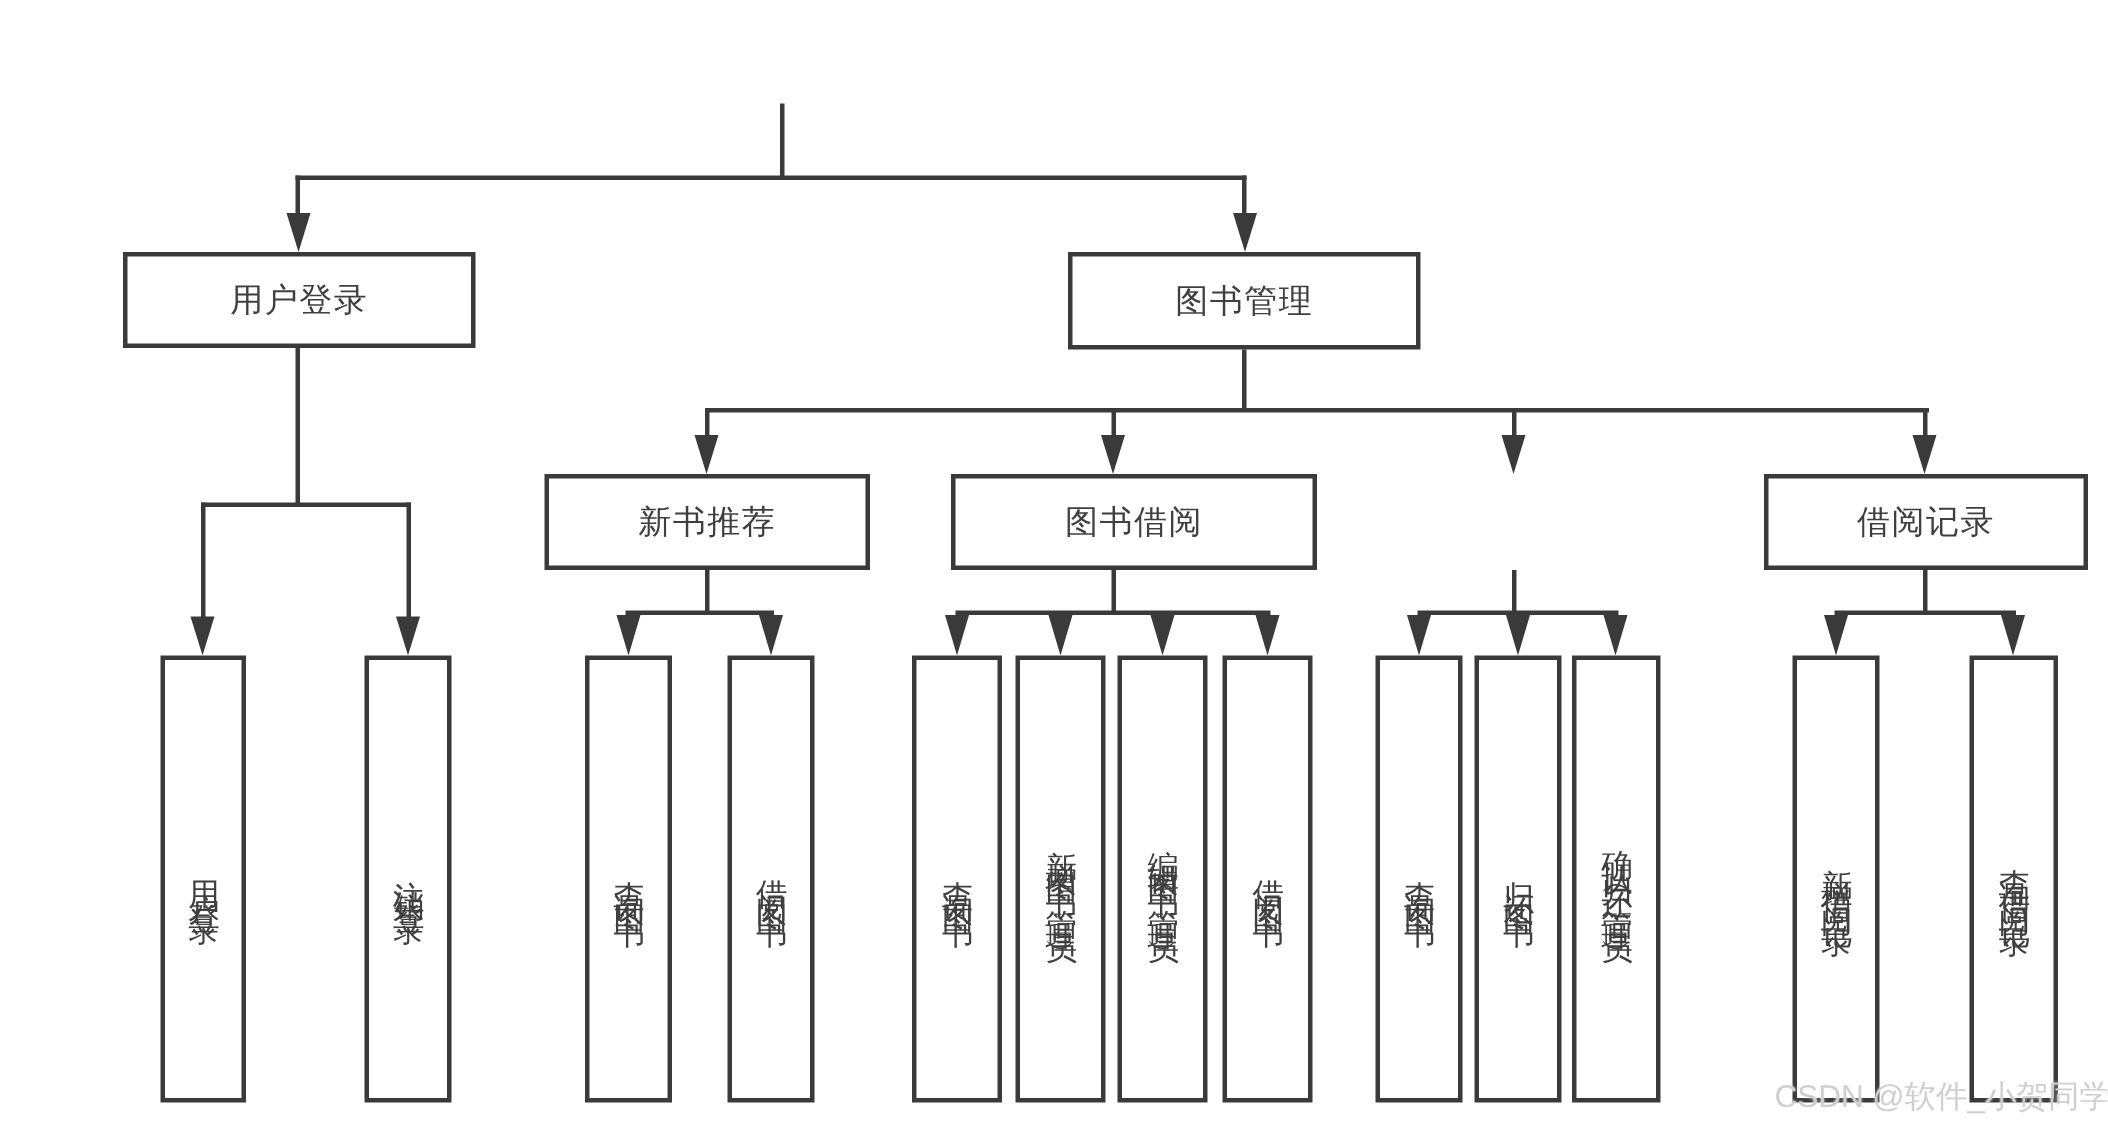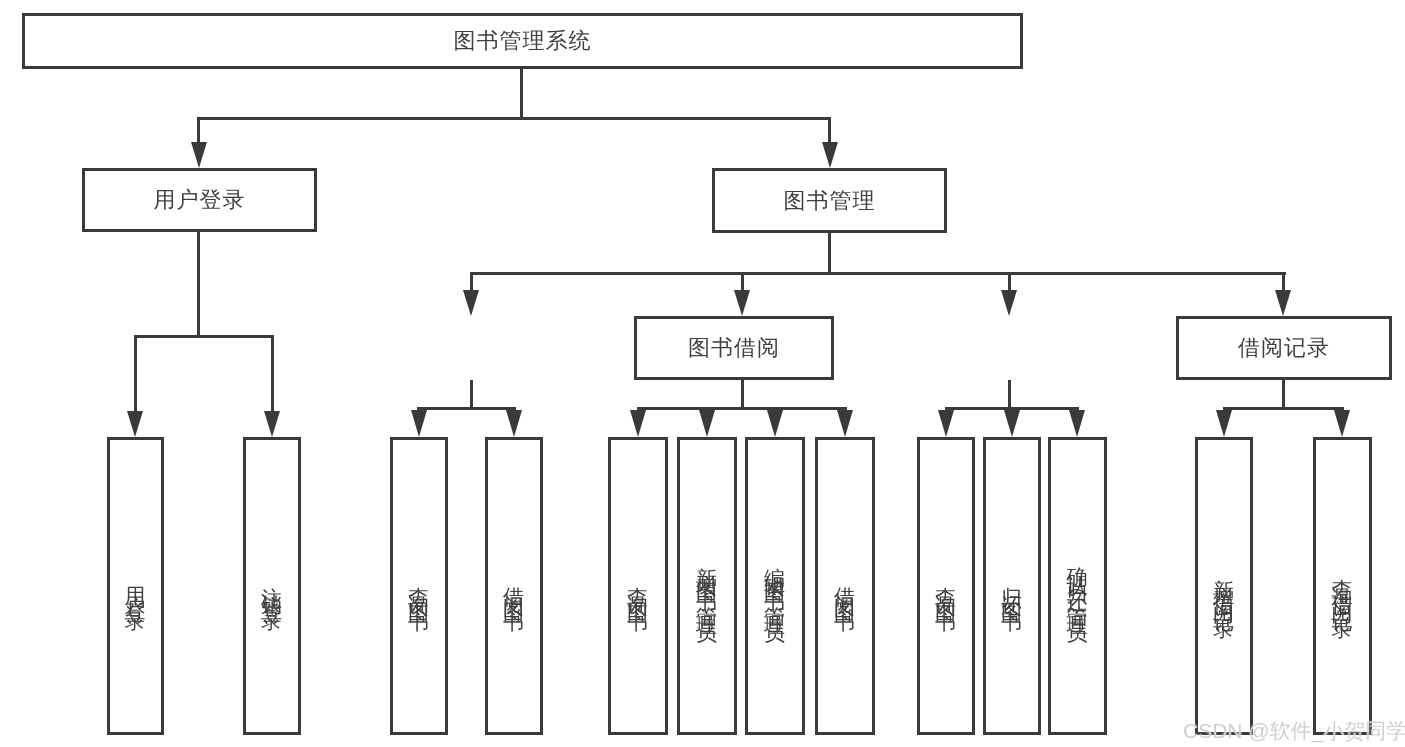--- a/index.html
+++ b/index.html
@@ -55,23 +55,20 @@
     text-shadow:0 0 2px rgba(255,255,255,0.9);
     z-index:10;
     white-space:nowrap;
   }
 </style>
 </head>
 <body>
 
 <div id="canvas">
 
-  <div class="box" style="left:22px;top:13px;width:1001px;height:56px;">
-    <span>图书管理系统</span>
-  </div>
 
   <div class="vl" style="left:520px;top:69px;height:49px;"></div>
   <div class="hl" style="left:197px;top:117px;width:634px;"></div>
   <div class="vl" style="left:197px;top:117px;height:27px;"></div>
   <div class="arrow" style="left:191px;top:142px;"></div>
   <div class="vl" style="left:828px;top:117px;height:27px;"></div>
   <div class="arrow" style="left:822px;top:142px;"></div>
 
   <div class="box" style="left:82px;top:168px;width:235px;height:64px;">
     <span>用户登录</span>
@@ -91,21 +88,24 @@
   <div class="hl" style="left:470px;top:272px;width:816px;"></div>
   <div class="vl" style="left:470px;top:272px;height:20px;"></div>
   <div class="arrow" style="left:463px;top:290px;"></div>
   <div class="vl" style="left:741px;top:272px;height:20px;"></div>
   <div class="arrow" style="left:734px;top:290px;"></div>
   <div class="vl" style="left:1008px;top:272px;height:20px;"></div>
   <div class="arrow" style="left:1001px;top:290px;"></div>
   <div class="vl" style="left:1282px;top:272px;height:20px;"></div>
   <div class="arrow" style="left:1275px;top:290px;"></div>
 
-  <div class="box" style="left:634px;top:316px;width:200px;height:64px;">
+  <div class="box" style="left:363px;top:316px;width:217px;height:64px;">
+    <span>新书推荐</span>
+  </div>
+  <div class="box" style="left:634px;top:316px;width:244px;height:64px;">
     <span>图书借阅</span>
   </div>
   <div class="box" style="left:1176px;top:316px;width:216px;height:64px;">
     <span>借阅记录</span>
   </div>
 
   <div class="vl" style="left:470px;top:380px;height:30px;"></div>
   <div class="hl" style="left:417px;top:407px;width:99px;"></div>
   <div class="arrow sm" style="left:411px;top:410px;"></div>
   <div class="arrow sm" style="left:506px;top:410px;"></div>

